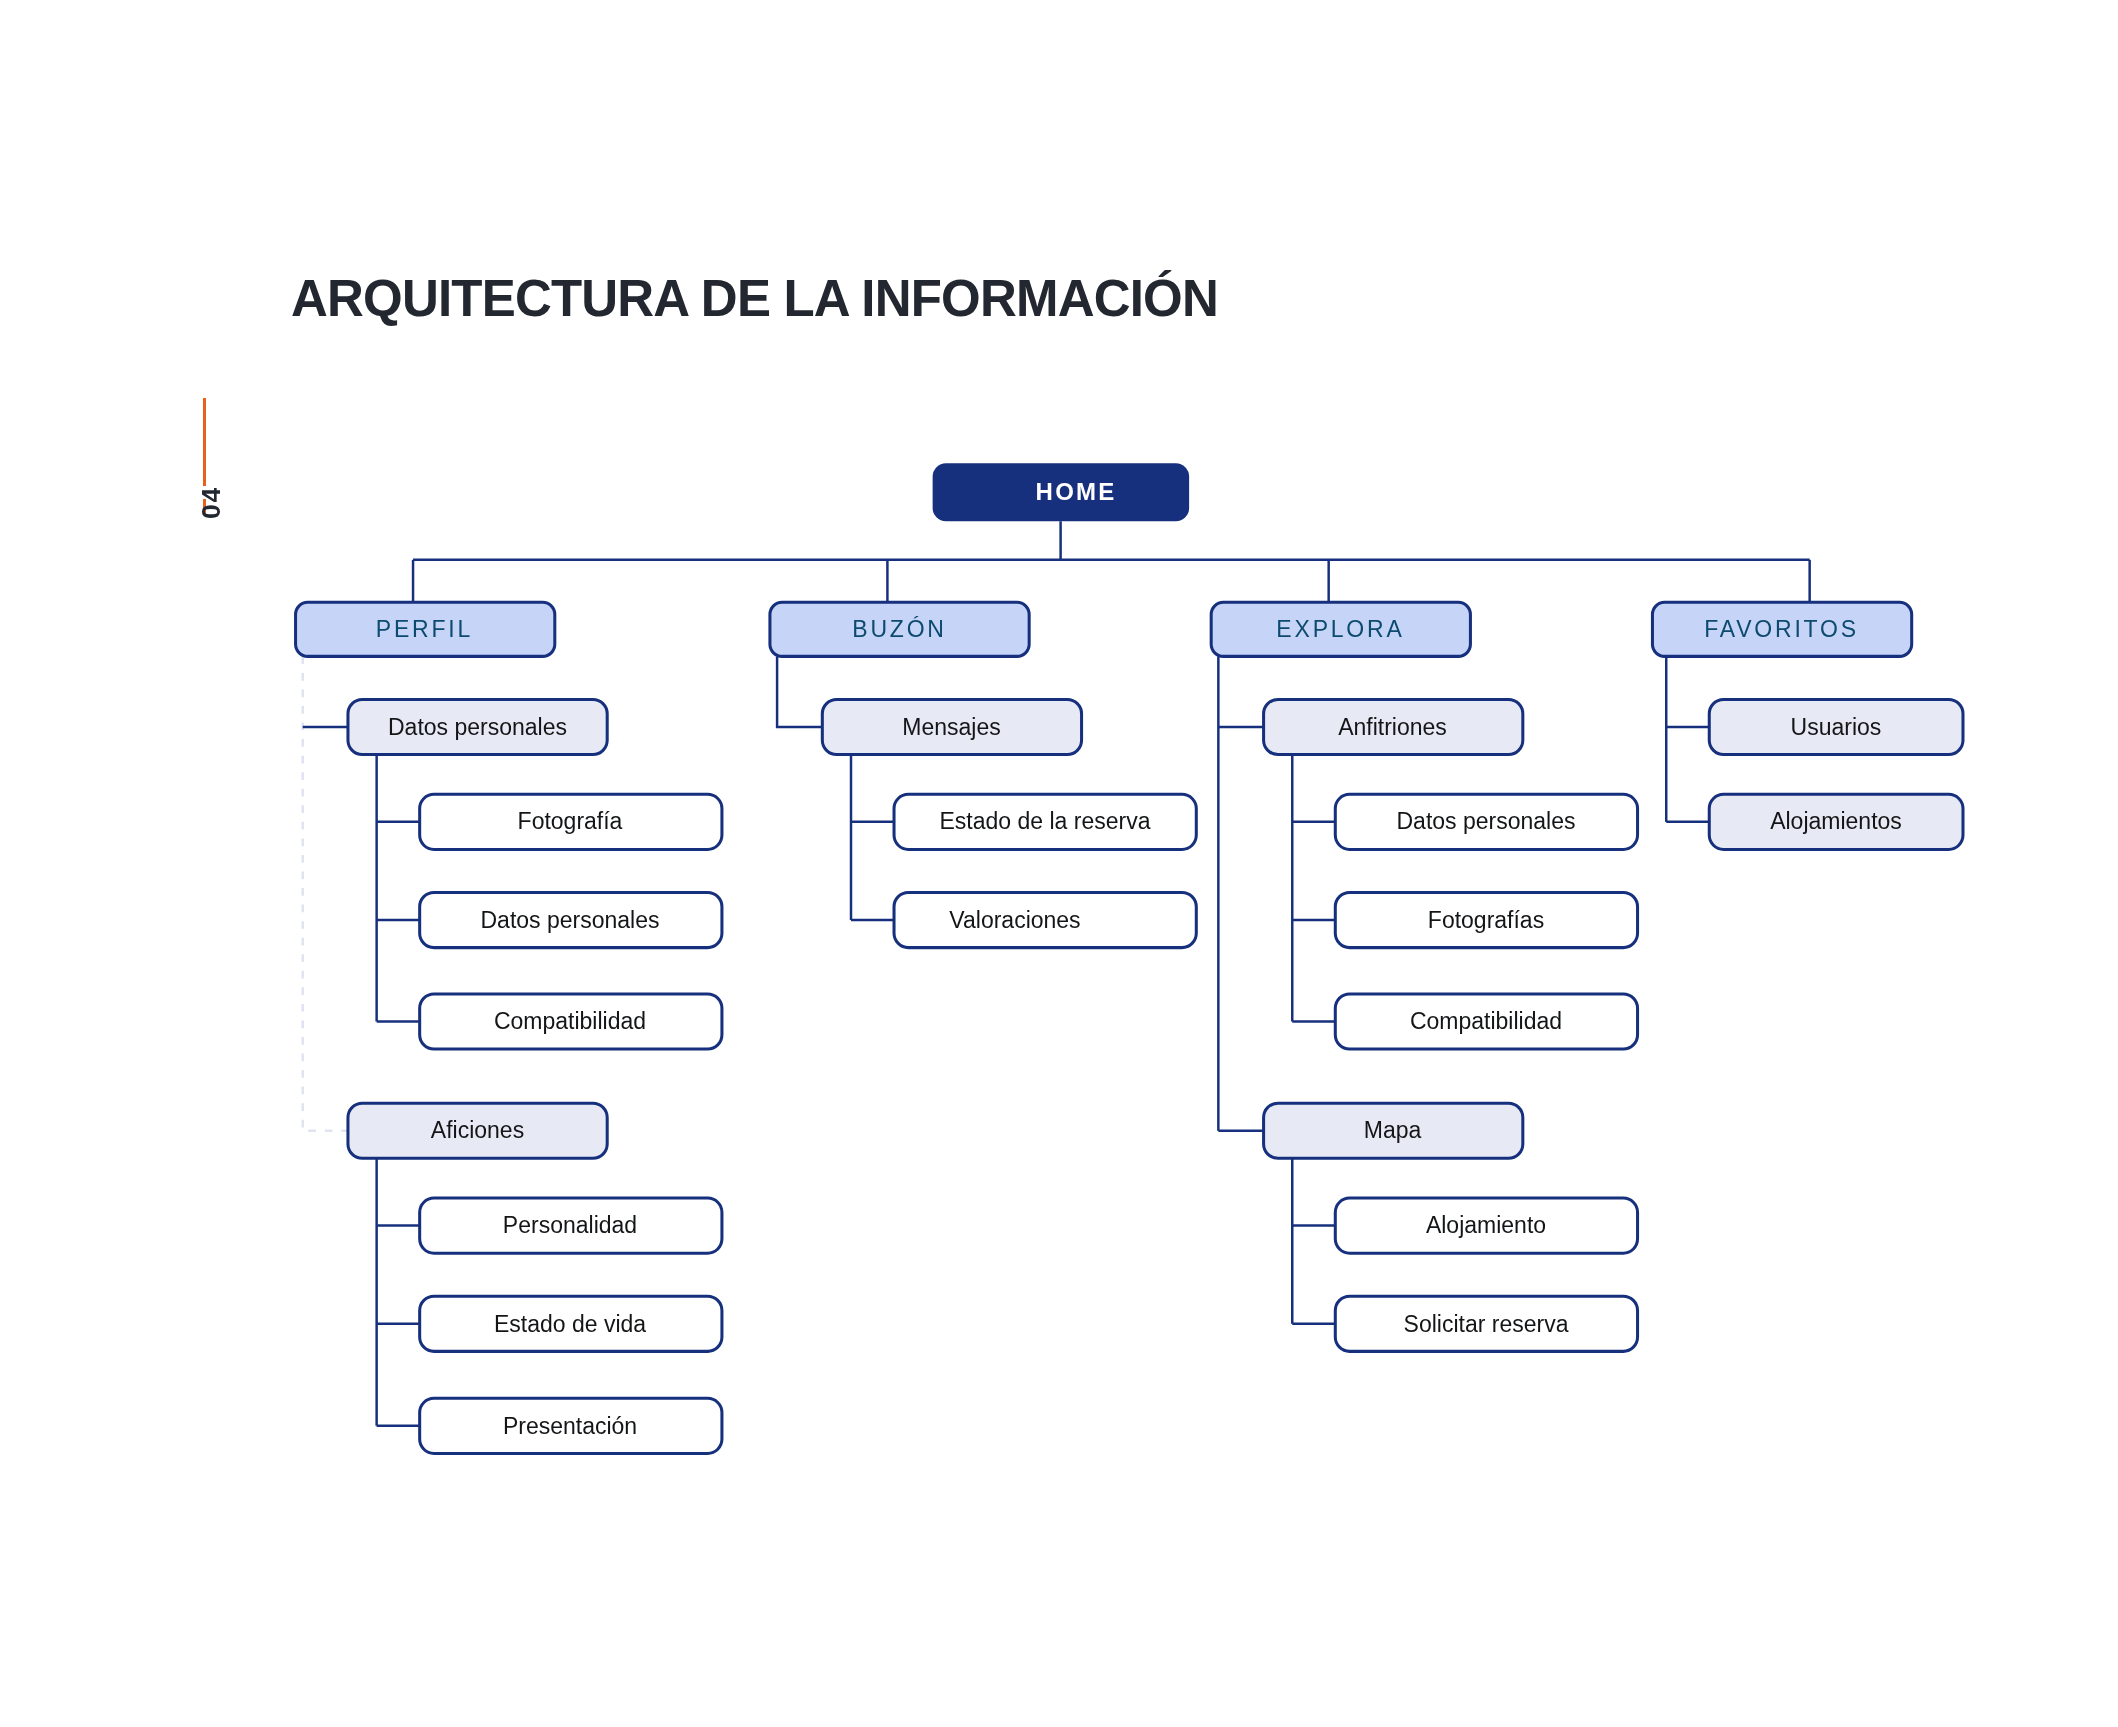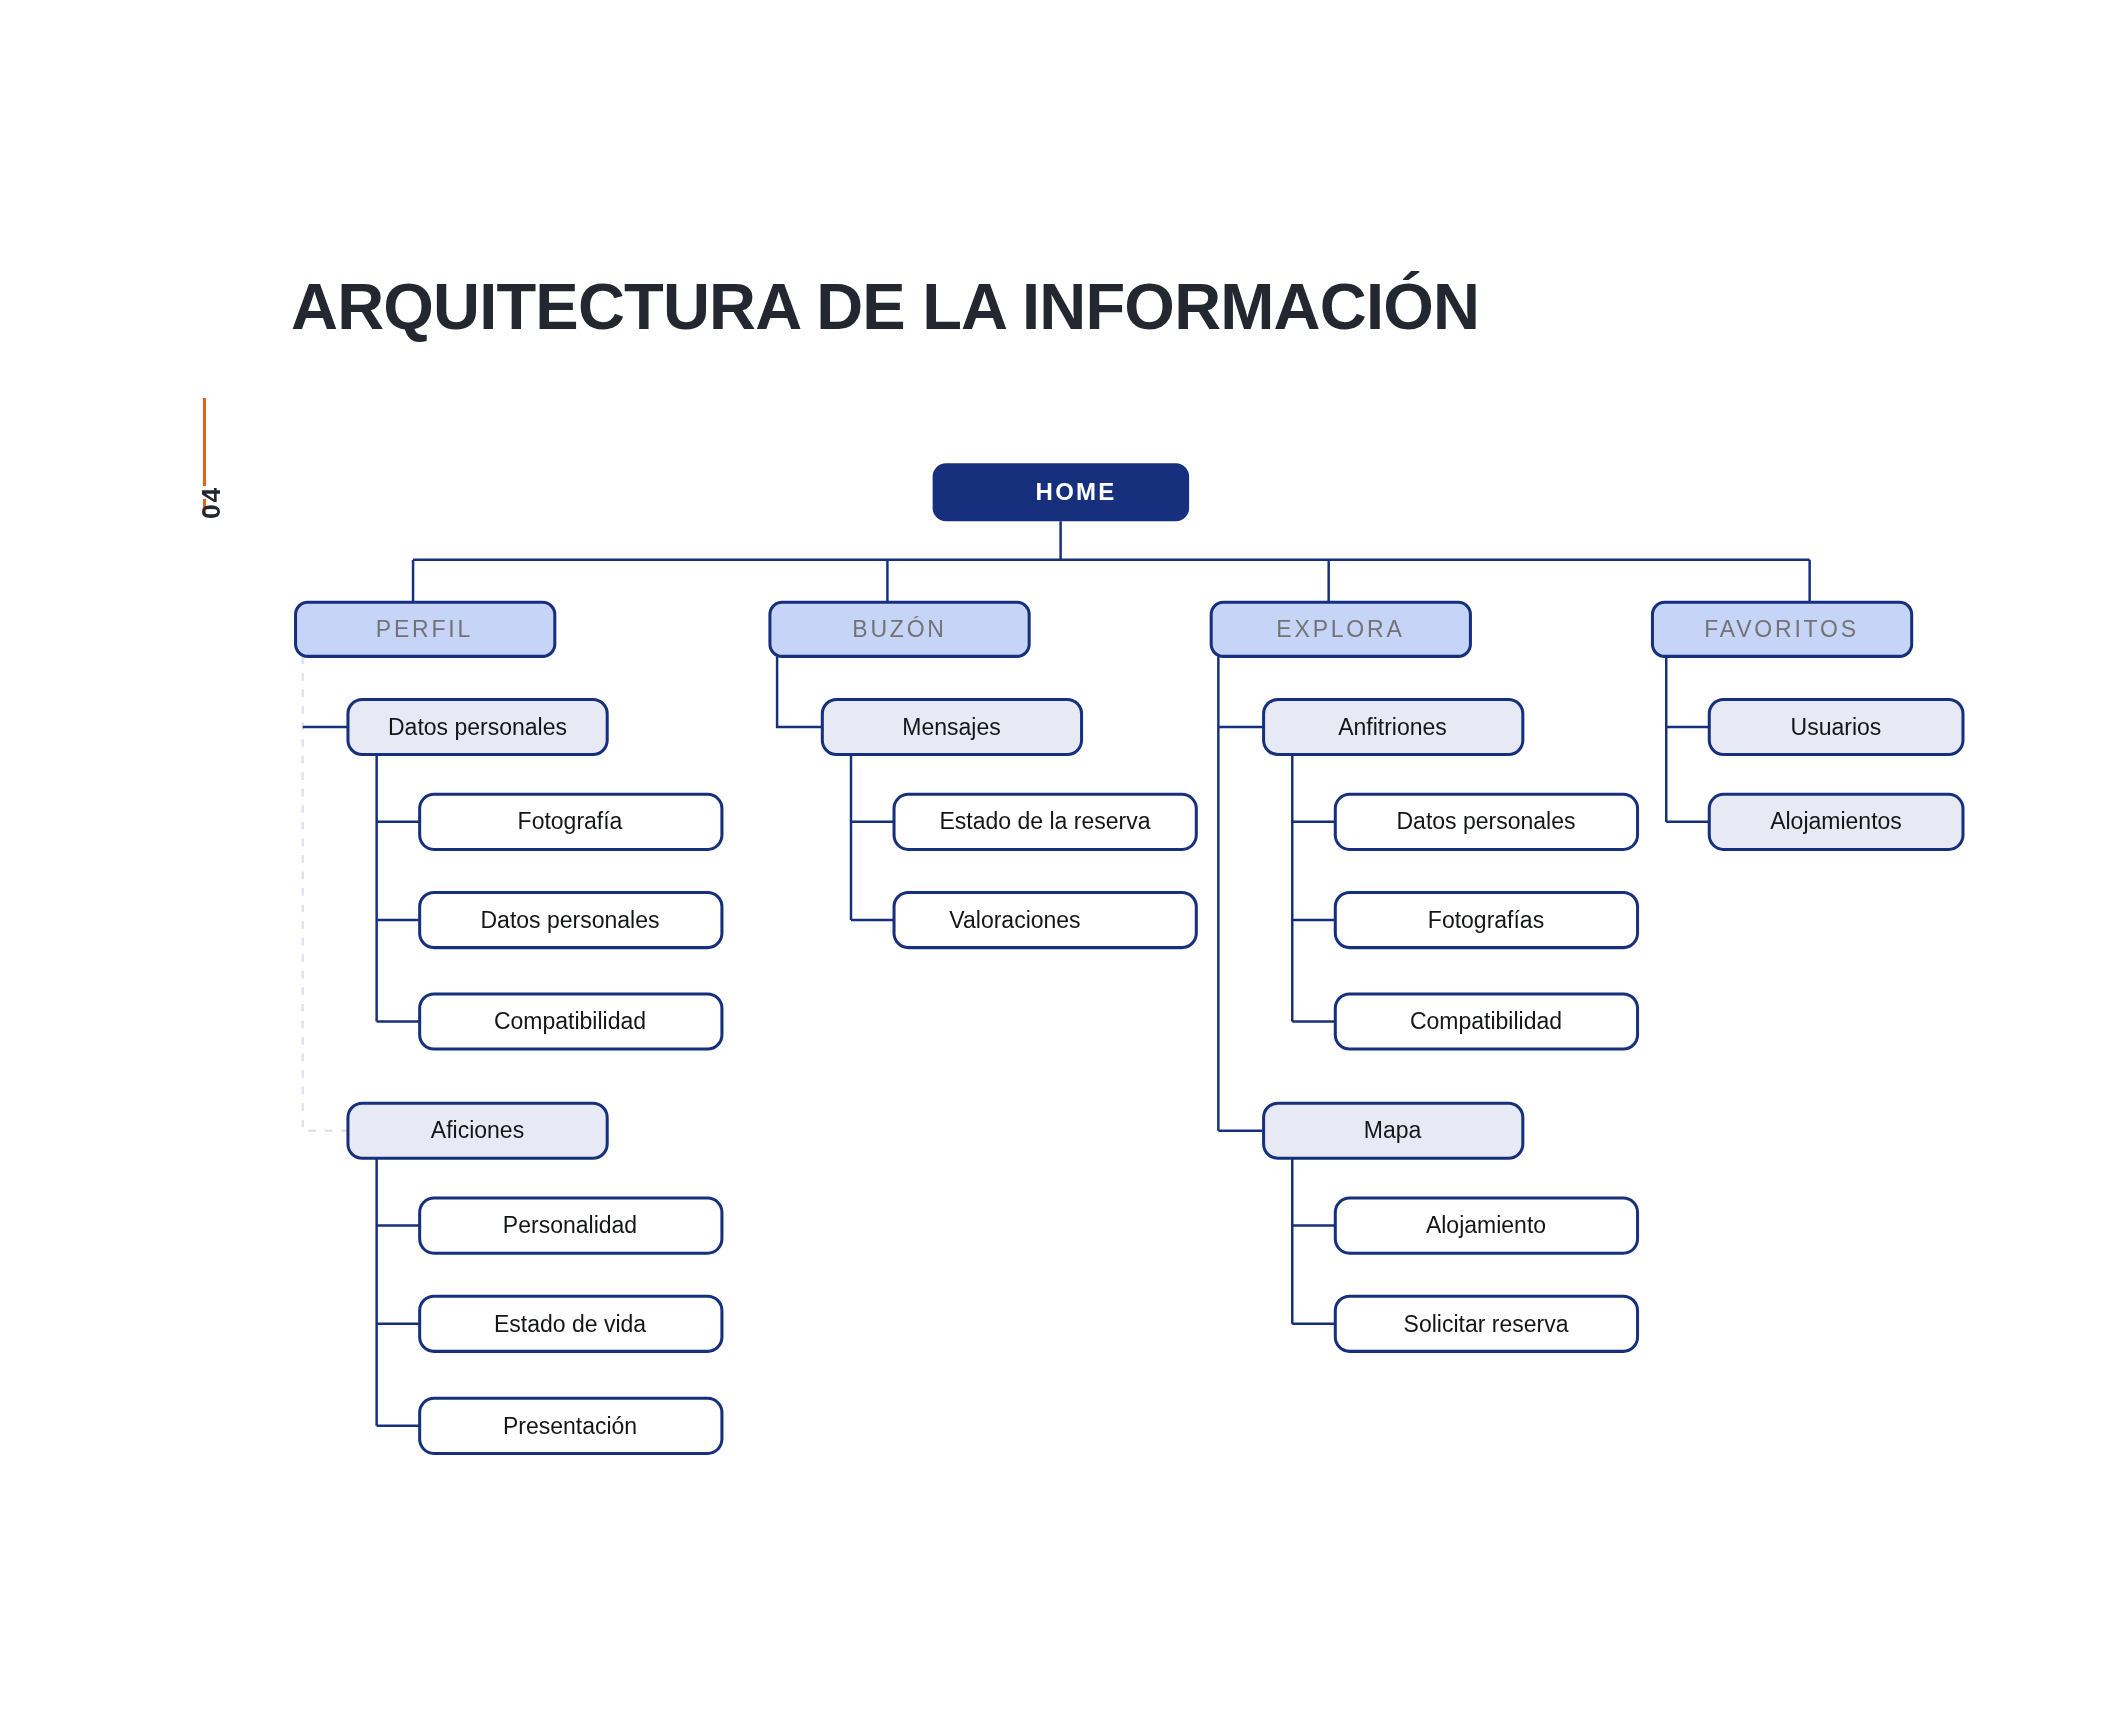--- a/index.html
+++ b/index.html
@@ -9,21 +9,21 @@
     background:#ffffff;
     position:relative;
   }
   #stage{position:absolute;inset:0;width:2119px;height:1727px;}
   svg#chart{position:absolute;left:0;top:0;width:2119px;height:1727px;display:block;}
 
   
   .page-title{
     position:absolute;
     left:291px; top:269px;
-    font-size:65px;
+    font-size:51px;
     font-weight:bold;
     letter-spacing:-0.8px;
     color:#23272f;
     white-space:nowrap;
     font-family:"Liberation Sans", sans-serif;
   }
 
   
   .page-num{
     position:absolute;
@@ -51,21 +51,21 @@
 
   
   .nd{
     position:absolute;
     display:flex;align-items:center;justify-content:center;
     text-align:center;
     white-space:nowrap;
     box-sizing:border-box;
   }
   .nd-l1{ font-size:24px; font-weight:bold; letter-spacing:2.2px; color:#ffffff; }
-  .nd-l2{ font-size:23px; font-weight:500; letter-spacing:2.8px; color:#737373; }
+  .nd-l2{ font-size:23px; font-weight:500; letter-spacing:2.8px; color:#0c4a6e; }
   .nd-l3{ font-size:23px; font-weight:400; letter-spacing:0px; color:#131517; }
   .nd-l4{ font-size:23px; font-weight:400; letter-spacing:0px; color:#131517; }
 </style>
 </head>
 <body>
 
 <div id="stage">
 
   <div class="accent-rule"></div>
   <div class="accent-tick"></div>

